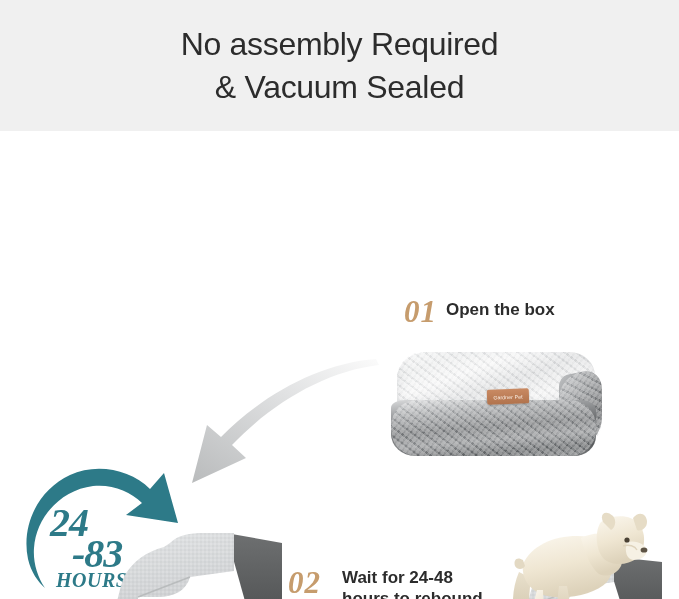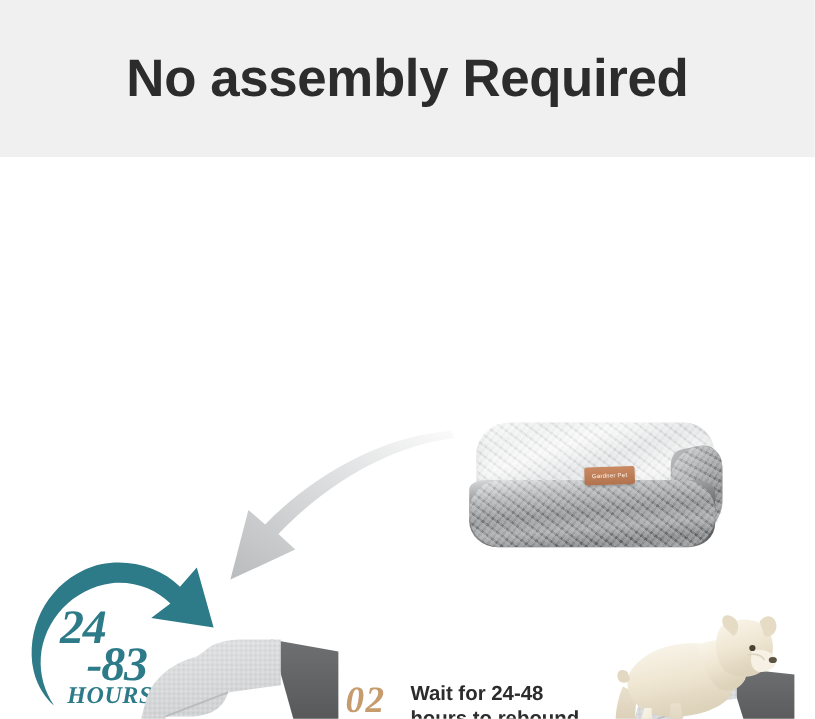--- a/index.html
+++ b/index.html
@@ -20,22 +20,22 @@
     width: 679px;
     height: 131px;
     background: #f0f0f0;
     display: flex;
     flex-direction: column;
     align-items: center;
     justify-content: center;
   }
   .headline-line {
     font-family: "Liberation Sans", sans-serif;
-    font-weight: bold;
-    font-size: 44px;
+    font-weight: normal;
+    font-size: 32px;
     line-height: 43px;
     color: #2c2c2c;
     letter-spacing: -0.3px;
     text-align: center;
     white-space: nowrap;
   }
 
   
   .canvas {
     position: absolute;
@@ -158,24 +158,29 @@
 
   
   #dog { position: absolute; left: 497px; top: 381px; }
   #dog svg { display: block; }
 </style>
 </head>
 <body>
 
 <div class="header-band">
   <div class="headline-line">No assembly Required</div>
+  <div class="headline-line">&amp; Vacuum Sealed</div>
 </div>
 
 <div class="canvas">
 
+  <div class="step" id="step-01">
+    <span class="step-num">01</span>
+    <span class="step-text">Open the box</span>
+  </div>
 
   <div class="package">
     <div class="pkg-top">
       <div class="pkg-texture"></div>
     </div>
     <div class="pkg-right">
       <div class="pkg-texture"></div>
     </div>
     <div class="pkg-front">
       <div class="pkg-texture"></div>

